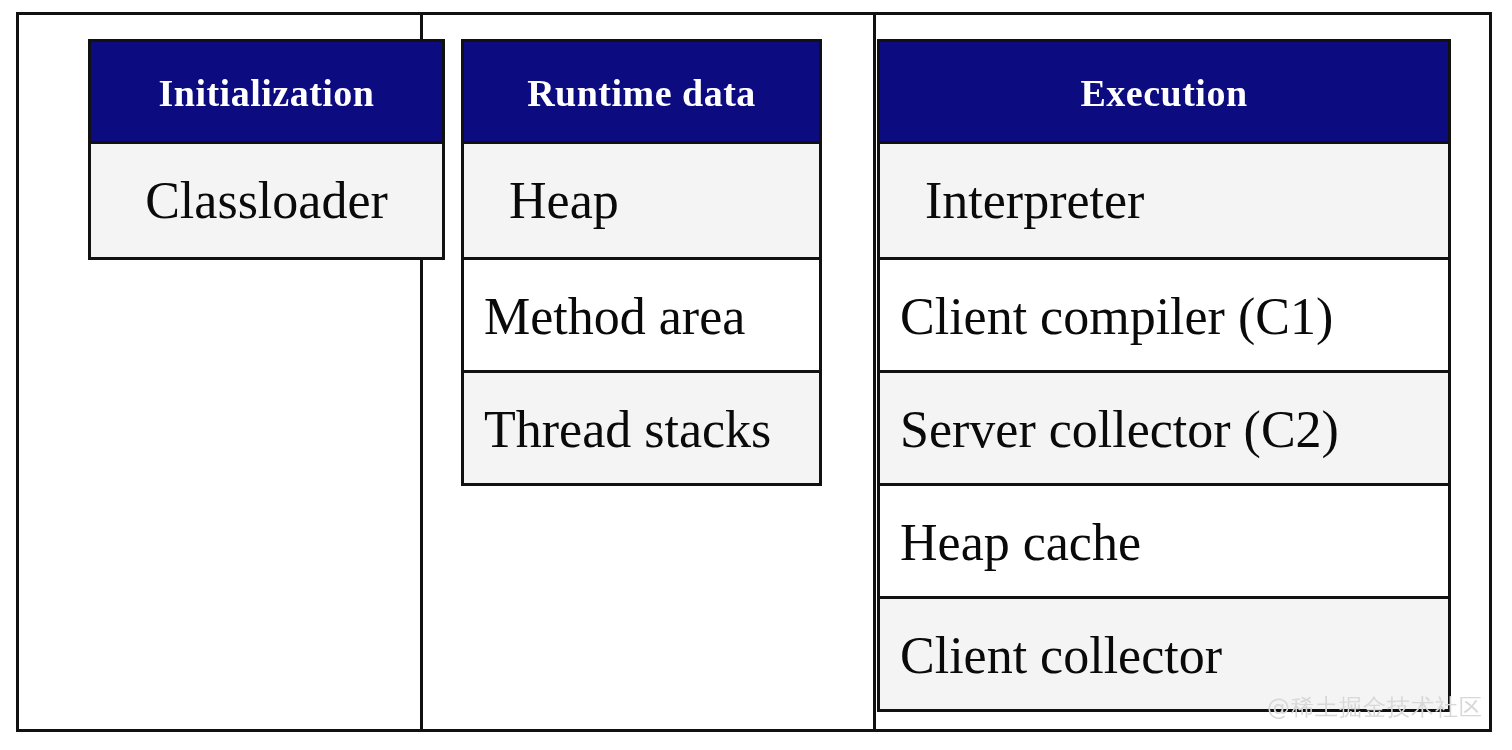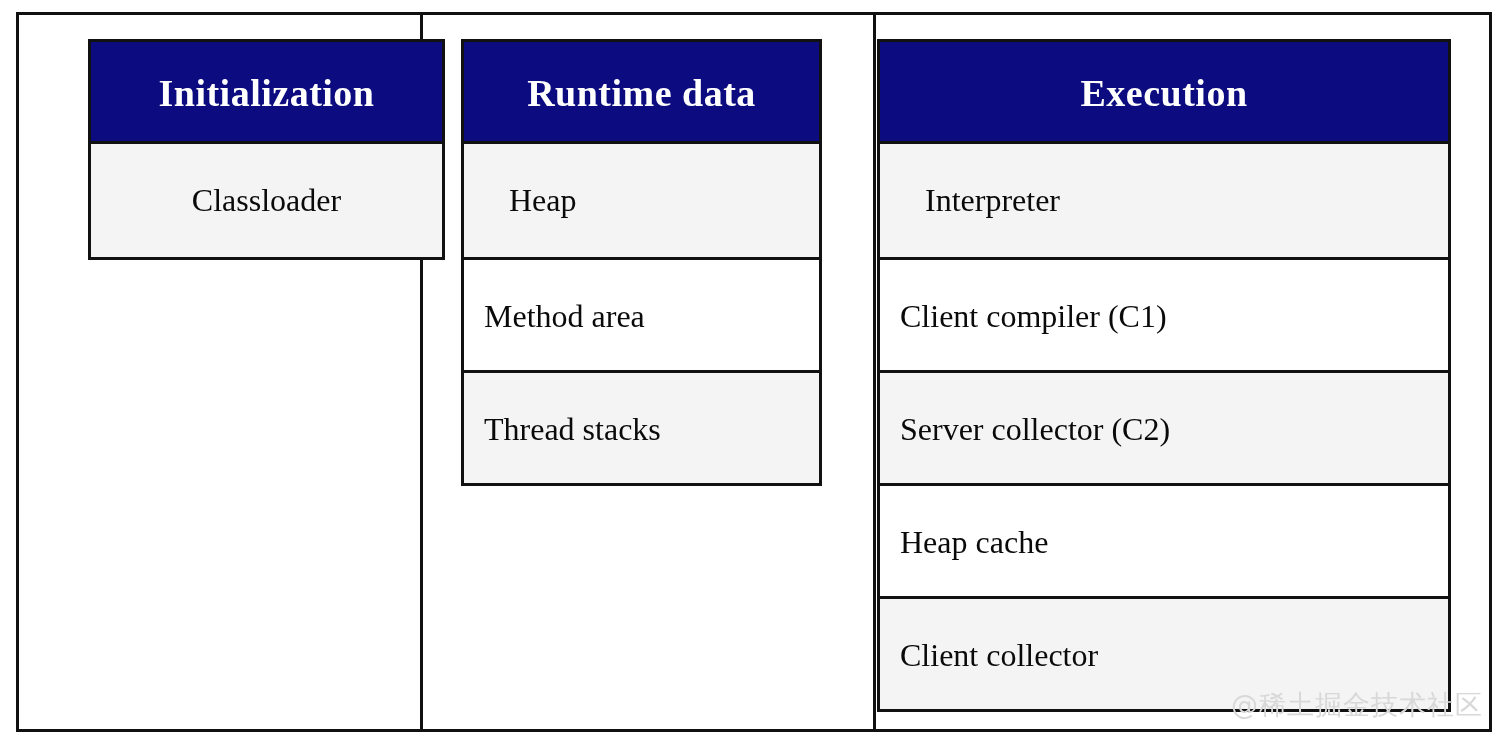--- a/index.html
+++ b/index.html
@@ -79,38 +79,38 @@
     box-sizing: border-box;
     border-bottom: 3px solid #111111;
     overflow: hidden;
     white-space: nowrap;
   }
 
   
   .group-row {
     height: 113px;
     line-height: 113px;
-    font-size: 32px;
+    font-size: 52px;
     color: #0a0a0a;
     box-sizing: border-box;
     padding: 0 16px 0 45px;
     white-space: nowrap;
     overflow: hidden;
     background: #ffffff;
   }
   .group-row.shade { background: #f4f4f4; }
   .group-row.divider-top { border-top: 3px solid #111111; padding-left: 20px; }
   .group-row.centered { text-align: center; padding: 0 10px; }
 
   
   #watermark {
     position: absolute;
     right: 6px;
     bottom: 6px;
-    font-size: 27px;
+    font-size: 23px;
     color: #d8d8d8;
     font-family: "DejaVu Sans", "Liberation Sans", sans-serif;
     white-space: nowrap;
     user-select: none;
     letter-spacing: 1px;
   }
 </style>
 </head>
 <body>
 

